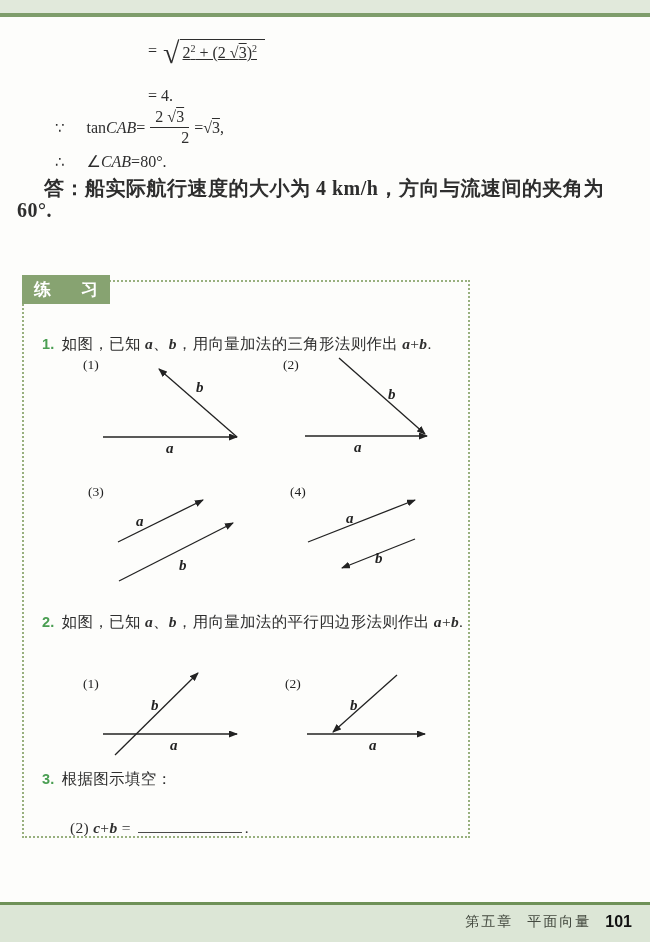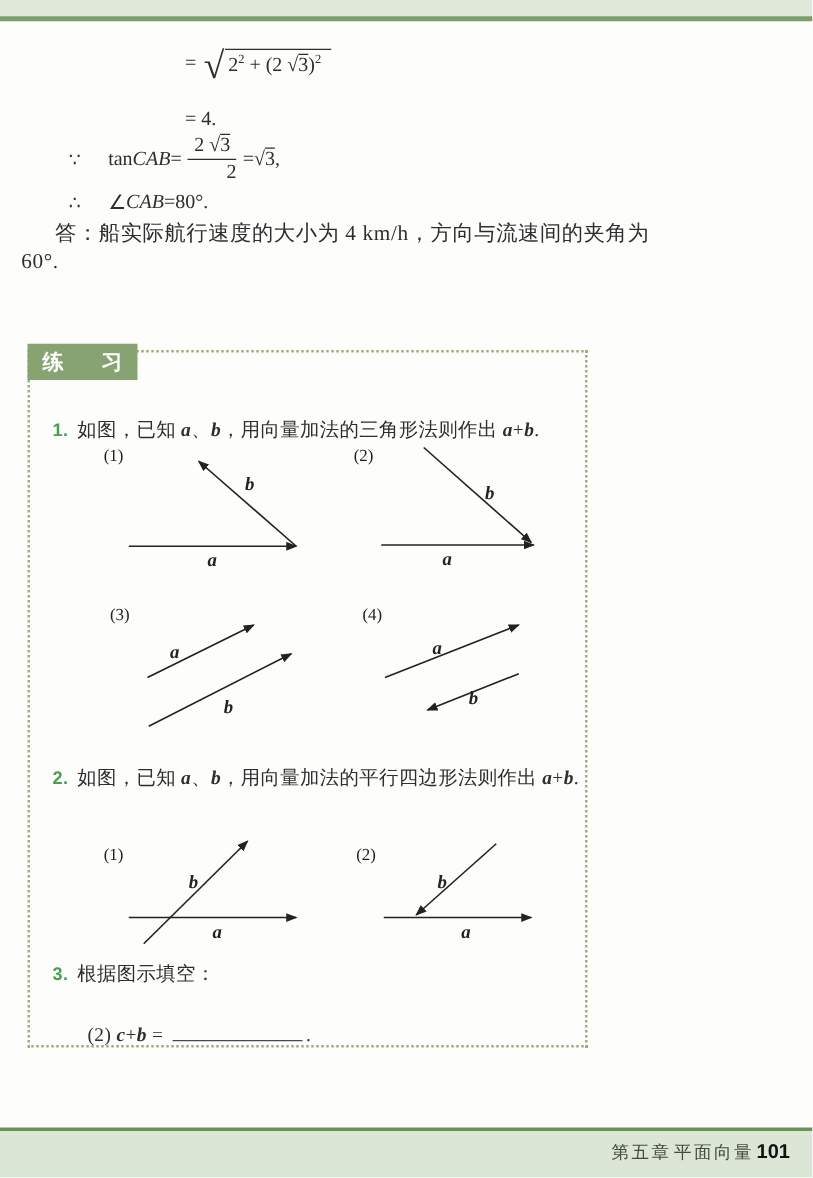--- a/index.html
+++ b/index.html
@@ -13,38 +13,38 @@
   }
   
   .top-band{position:absolute;left:0;top:0;width:650px;height:13px;background:#e1e9db;}
   .top-rule{position:absolute;left:0;top:13px;width:650px;height:4px;background:#7e9d6b;}
   
   .footer-rule{position:absolute;left:0;top:902px;width:650px;height:3px;background:#6e9157;}
   .footer-band{position:absolute;left:0;top:905px;width:650px;height:37px;background:#dce6d6;}
   .footer-text{
     position:absolute;right:18px;top:913px;
     font-size:14px;color:#43493f;letter-spacing:2px;
-    display:flex;align-items:center;gap:2px;
+    display:flex;align-items:center;gap:14px;
   }
   .footer-text .pagenum{font-family:"Liberation Sans","DejaVu Sans",sans-serif;font-weight:bold;font-size:16px;color:#111;letter-spacing:0;}
 
   
   .mathline{position:absolute;font-size:16px;white-space:nowrap;}
   .mi{font-style:italic;}
   sup.e{font-size:10px;vertical-align:super;line-height:0;}
   .ol{text-decoration:overline;}
   .bigsqrt{display:inline-flex;align-items:flex-start;margin-left:6px;}
   .bigsqrt .sign{font-size:30px;line-height:1.0;transform:translateY(2px);}
-  .bigsqrt .body{border-top:1.6px solid #2e2e2e;padding:4px 8px 2px 3px;margin-top:3px;font-size:16px;}
+  .bigsqrt .body{border-top:1.6px solid #2e2e2e;padding:4px 8px 2px 3px;margin-top:3px;font-size:16px;text-decoration:underline;}
   .frac{display:inline-block;text-align:right;vertical-align:-14px;margin:0 5px;}
   .frac .num{display:block;border-bottom:1.2px solid #2e2e2e;padding:0 5px 1px;}
   .frac .den{display:block;padding-top:1px;}
   .becauseline{display:flex;align-items:center;}
   .becauseline .sym, .thereforeline .sym{margin-right:22px;font-family:"DejaVu Sans","Liberation Sans",sans-serif;font-size:15px;}
-  .answer{position:absolute;font-size:17px;letter-spacing:0.5px;}
+  .answer{position:absolute;font-size:20px;letter-spacing:0.5px;font-weight:bold;}
 
   
   .practice-box{
     position:absolute;left:22px;top:280px;width:444px;height:554px;
     border:2px dotted #98b07e;
   }
   .practice-label{
     position:absolute;left:-2px;top:-7px;width:64px;height:29px;
     background:#87a371;color:#fff;
     font-family:"Liberation Sans","DejaVu Sans",sans-serif;

